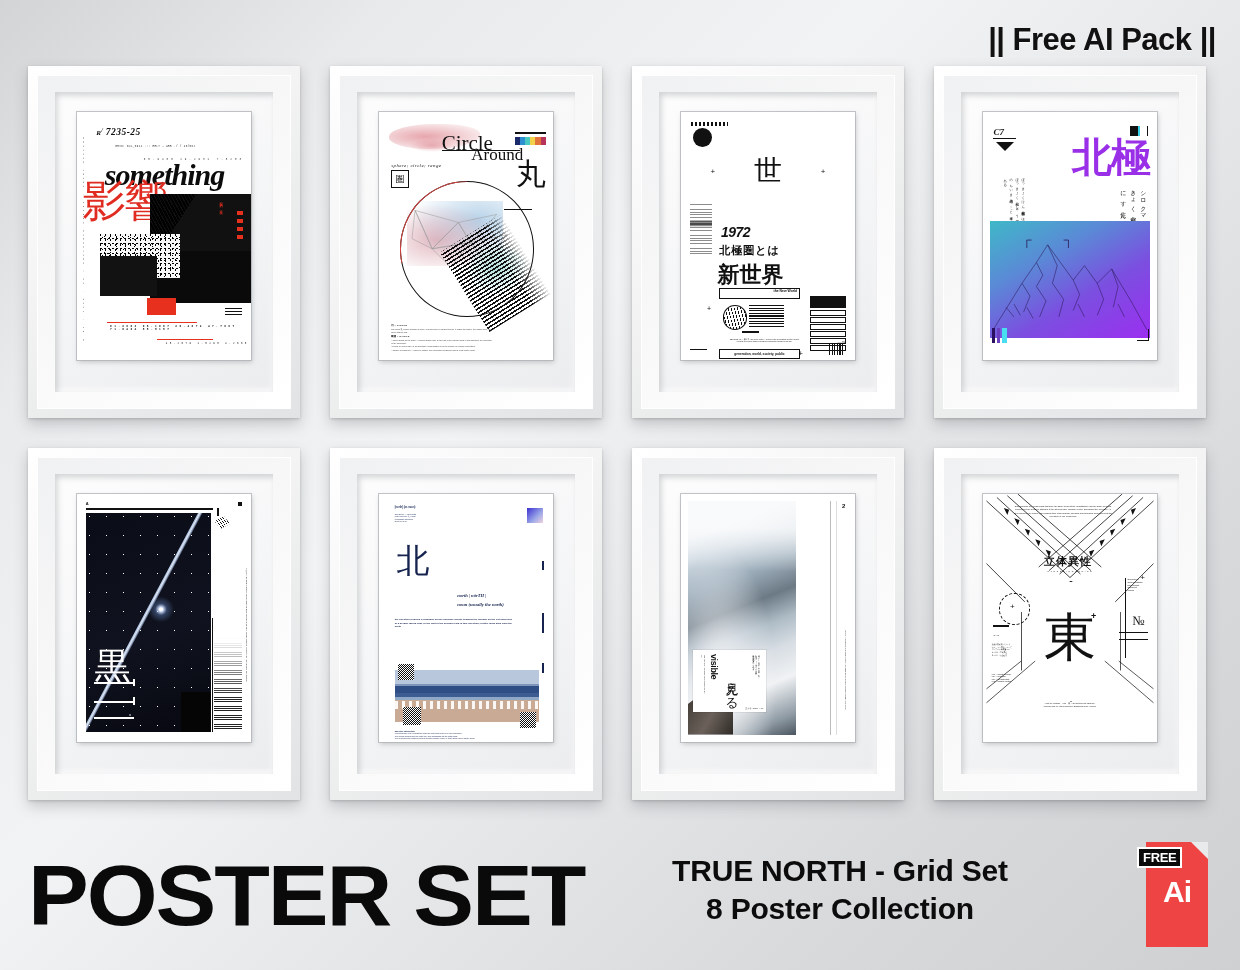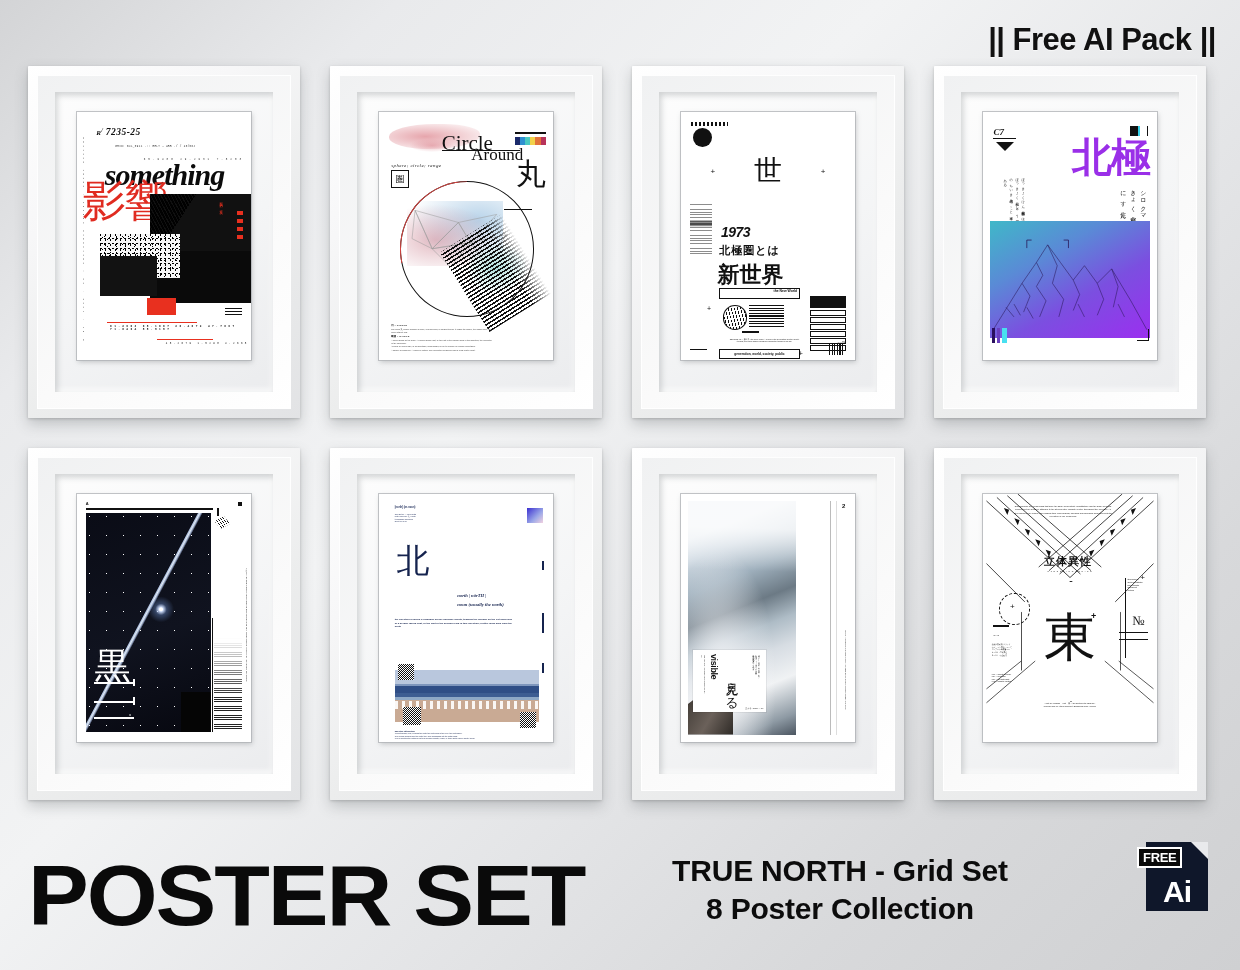--- a/index.html
+++ b/index.html
@@ -321,21 +321,21 @@
      color:#111;text-align:center;}
 
   
   .bottom{position:absolute;left:0;bottom:0;width:1240px;height:142px;}
   .poster-set{position:absolute;left:28px;top:18px;font-size:86px;font-weight:bold;
      letter-spacing:-2px;color:#0a0a0a;font-family:"Liberation Sans",sans-serif;
      transform:scaleX(1.06);transform-origin:left center;}
   .right-lines{position:absolute;left:620px;top:24px;width:440px;text-align:center;color:#0c0c0c;}
   .rl1{font-size:30px;font-weight:bold;letter-spacing:-.2px;line-height:1.25;}
   .rl2{font-size:30px;font-weight:bold;letter-spacing:-.2px;line-height:1.25;}
-  .ai-badge{position:absolute;left:1146px;top:842px;width:62px;height:69px;background:#0f172a;}
+  .ai-badge{position:absolute;left:1146px;top:842px;width:62px;height:105px;background:#ef4444;}
   .ai-fold{position:absolute;right:0;top:0;width:0;height:0;border-left:17px solid transparent;
      border-top:17px solid #e9eaec;}
   .ai-free{position:absolute;left:-9px;top:5px;background:#0a0a0a;color:#fff;font-size:13px;
      font-weight:bold;padding:1px 4px;letter-spacing:-.3px;border:2px solid #fff;}
   .ai-ai{position:absolute;left:0;right:0;top:33px;text-align:center;color:#fff;font-size:30px;
      font-weight:bold;letter-spacing:-1px;}
 </style>
 </head>
 <body>
 
@@ -430,21 +430,21 @@
     <div class="bevel"></div>
     <div class="mat">
       <div class="art">
         <div class="poster">
           <div class="p3-dots"></div>
           <div class="p3-circle"></div>
           <div class="p3-sei jp">世</div>
           <div class="p3-plus1">+</div>
           <div class="p3-plus2">+</div>
           <div class="p3-bars"></div>
-          <div class="p3-year">1973</div>
+          <div class="p3-year">1972</div>
           <div class="p3-kan1 jp">北極圏とは</div>
           <div class="p3-kan2 jp">新世界</div>
           <div class="p3-enbox">
             <span class="p3-en">the New World</span>
           </div>
           <div class="p3-plus3">+</div>
           <div class="p3-sphere"></div>
           <div class="p3-txtblk"></div>
           <div class="p3-blk"></div>
           <div class="p3-rows">

